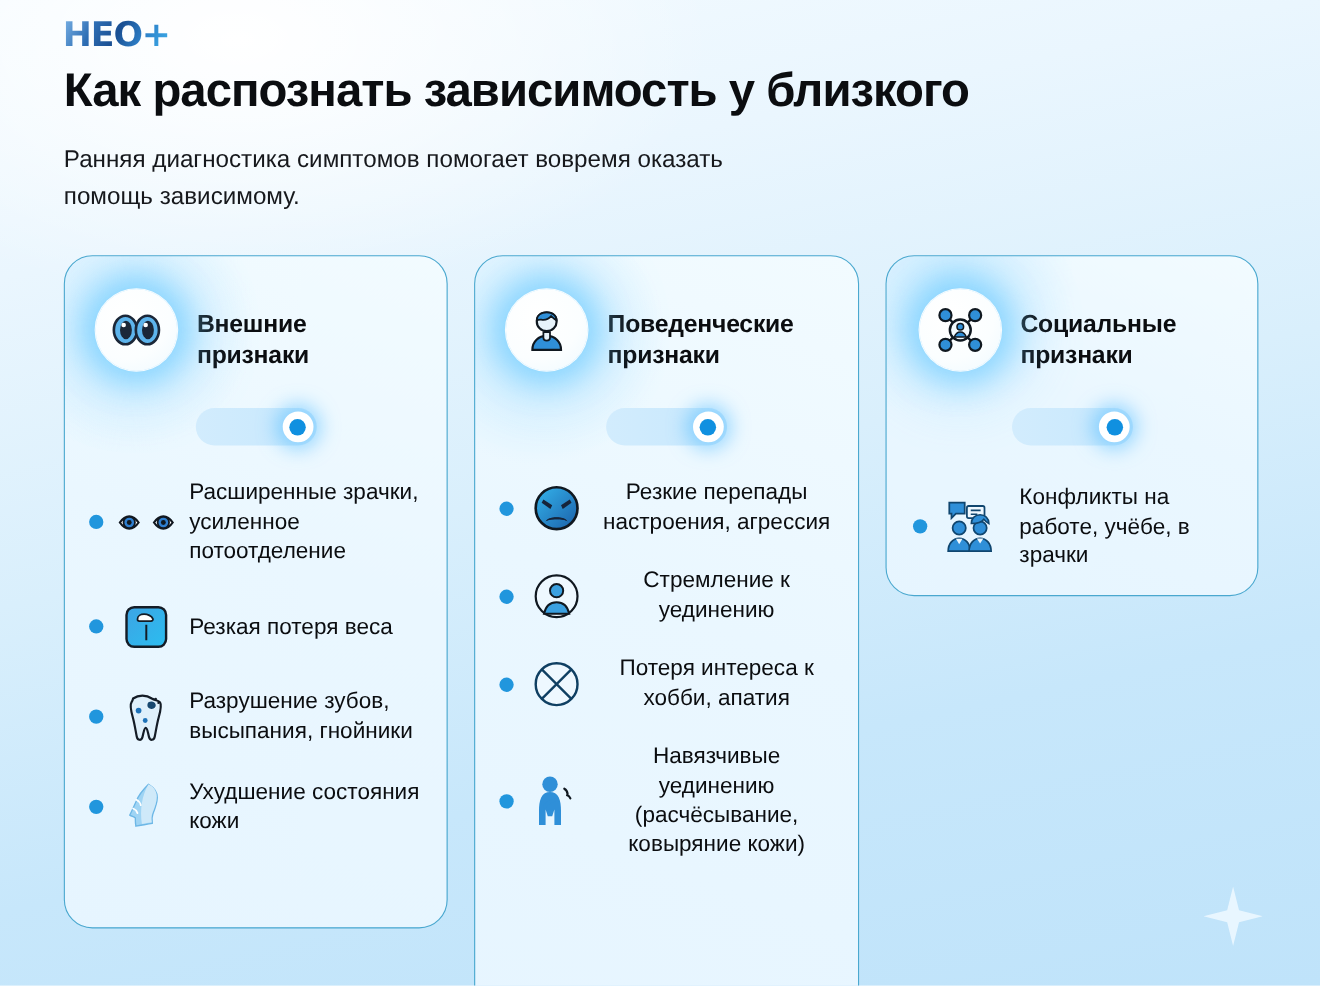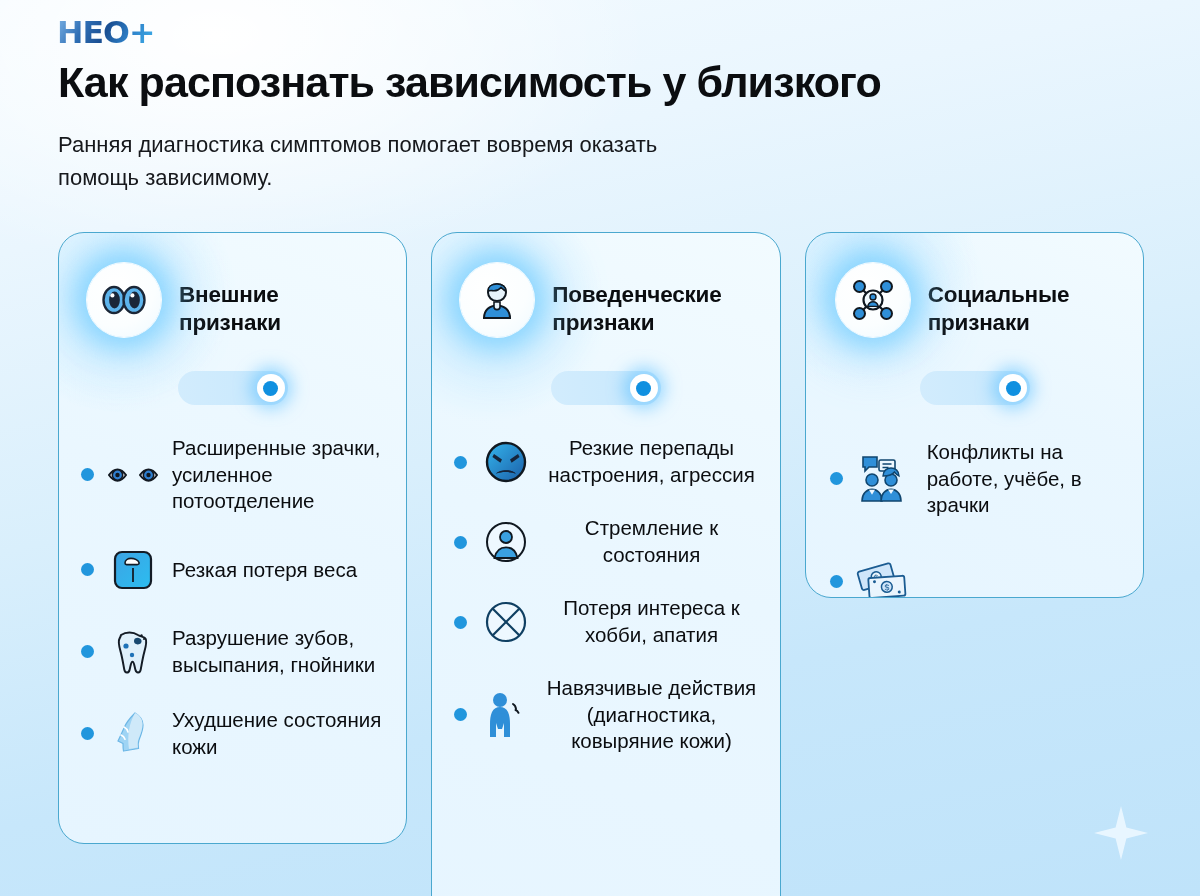--- a/index.html
+++ b/index.html
@@ -47,21 +47,21 @@
     border:1.6px solid #4aa8cf;
     border-radius:26px;
     background:
       radial-gradient(circle 190px at 16% 10%, #cfeeff 0%, rgba(207,238,255,0) 62%),
       linear-gradient(200deg,#f2fbff 0%,#eaf7ff 45%,#e6f5ff 100%);
     padding:24px 22px 30px 22px;
     overflow:hidden;
   }
   .card.c1{ width:350px; height:612px; }
   .card.c2{ width:350px; height:723px; }
-  .card.c3{ width:340px; height:366px;padding-left:24px; }
+  .card.c3{ width:340px; height:310px;padding-left:24px; }
 
   
   .card-head{ display:flex; align-items:flex-end; gap:18px; padding:6px 0 0 6px; }
   .badge{
     position:relative; flex:0 0 auto;
     width:74px; height:74px; border-radius:50%;
     background:radial-gradient(circle at 38% 32%,#ffffff 0%,#fbfeff 58%,#eef9ff 100%);
     display:flex; align-items:center; justify-content:center;
     box-shadow:0 0 0 1px rgba(255,255,255,.9),
                0 0 26px 12px rgba(96,198,255,.55),
@@ -249,21 +249,21 @@
 
       <div class="item">
         <span class="dot"></span>
         <span class="ico">
           <svg width="46" height="46" viewBox="0 0 46 46">
             <circle cx="23" cy="23" r="19" fill="#eef8ff" stroke="#101820" stroke-width="2"></circle>
             <circle cx="23" cy="18" r="6" fill="#3aa0e0" stroke="#101820" stroke-width="1.8"></circle>
             <path d="M11.5 39c1.5-7 6-10.6 11.5-10.6S33 32 34.5 39z" fill="#3aa0e0" stroke="#101820" stroke-width="1.8"></path>
           </svg>
         </span>
-        <span class="txt">Стремление к состояния</span>
+        <span class="txt">Стремление к уединению</span>
       </div>
 
       <div class="item">
         <span class="dot"></span>
         <span class="ico">
           <svg width="46" height="46" viewBox="0 0 46 46">
             <circle cx="23" cy="23" r="19" fill="#eef8ff" stroke="#0f3f62" stroke-width="2.2"></circle>
             <line x1="9.8" y1="9.8" x2="36.2" y2="36.2" stroke="#0f3f62" stroke-width="2.2"></line>
             <line x1="36.2" y1="9.8" x2="9.8" y2="36.2" stroke="#0f3f62" stroke-width="2.2"></line>
           </svg>
@@ -275,21 +275,21 @@
         <span class="dot"></span>
         <span class="ico">
           <svg width="46" height="50" viewBox="0 0 46 50">
             <circle cx="17" cy="10" r="7" fill="#2f8fd8"></circle>
             <path d="M9 22c1.6-3.4 4.6-5 8-5s6.4 1.6 8 5c1.6 3.4 2 8 2 12v13h-6V33l-2 6h-4l-2-6v14H7V34c0-4 .4-8.6 2-12z" fill="#2f8fd8"></path>
             <path d="M12 30c2.4-3 5.4-4.8 8.6-5.4" stroke="#2f8fd8" stroke-width="3.2" fill="none" stroke-linecap="round"></path>
             <path d="M30 14c1.8 1 2.8 2.8 3 5" stroke="#101820" stroke-width="2" fill="none" stroke-linecap="round"></path>
             <path d="M32.5 20c1.4.4 2.4 1.4 3 2.8" stroke="#101820" stroke-width="2" fill="none" stroke-linecap="round"></path>
           </svg>
         </span>
-        <span class="txt">Навязчивые действия (диагностика, ковыряние кожи)</span>
+        <span class="txt">Навязчивые уединению (расчёсывание, ковыряние кожи)</span>
       </div>
     </div>
   </section>
 
   <section class="card c3">
     <div class="card-head">
       <div class="badge">
         <svg width="48" height="48" viewBox="0 0 48 48">
           <line x1="24" y1="24" x2="11" y2="11" stroke="#101820" stroke-width="2.2"></line>
           <line x1="24" y1="24" x2="37" y2="11" stroke="#101820" stroke-width="2.2"></line>

